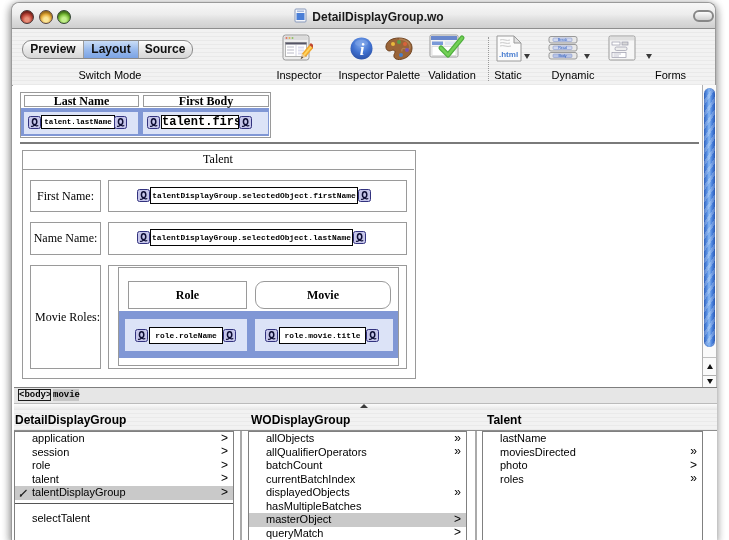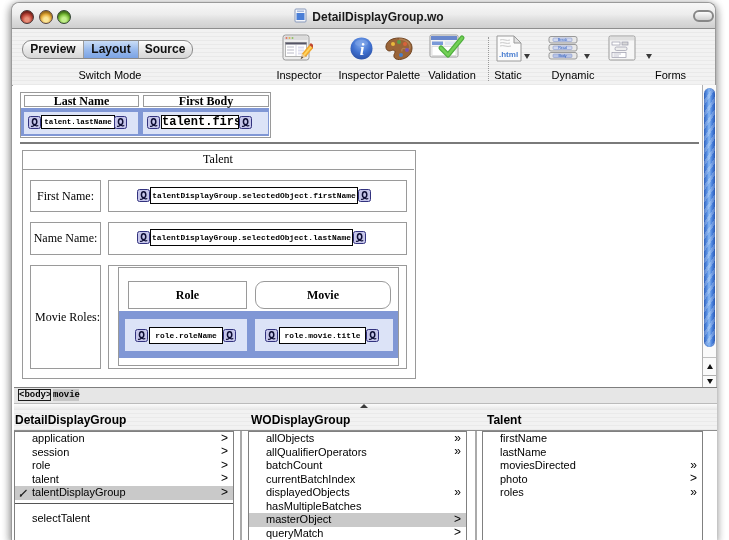--- a/index.html
+++ b/index.html
@@ -303,20 +303,19 @@
       <div class="row">allQualifierOperators<span class="arr">»</span></div>
       <div class="row">batchCount</div>
       <div class="row">currentBatchIndex</div>
       <div class="row">displayedObjects<span class="arr">»</span></div>
       <div class="row">hasMultipleBatches</div>
       <div class="row selrow">masterObject<span class="arr">&gt;</span></div>
       <div class="row">queryMatch<span class="arr">&gt;</span></div>
     </div>
     <div class="abs" style="left:460.5px;top:0;width:2px;height:111px;background:#aaa;"></div>
     <div class="list abs" style="left:468px;width:219px;">
-      <div class="row">firstName</div>
       <div class="row">lastName</div>
       <div class="row">moviesDirected<span class="arr">»</span></div>
       <div class="row">photo<span class="arr">&gt;</span></div>
       <div class="row">roles<span class="arr">»</span></div>
     </div>
   </div>
 </div>
 
 </body></html>

